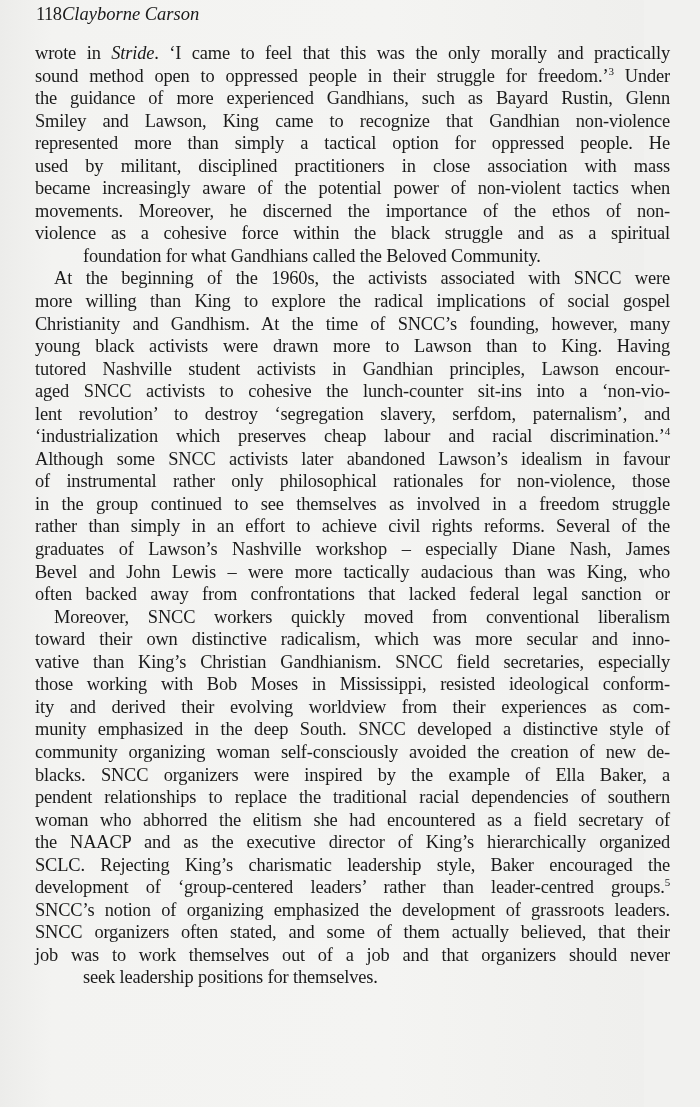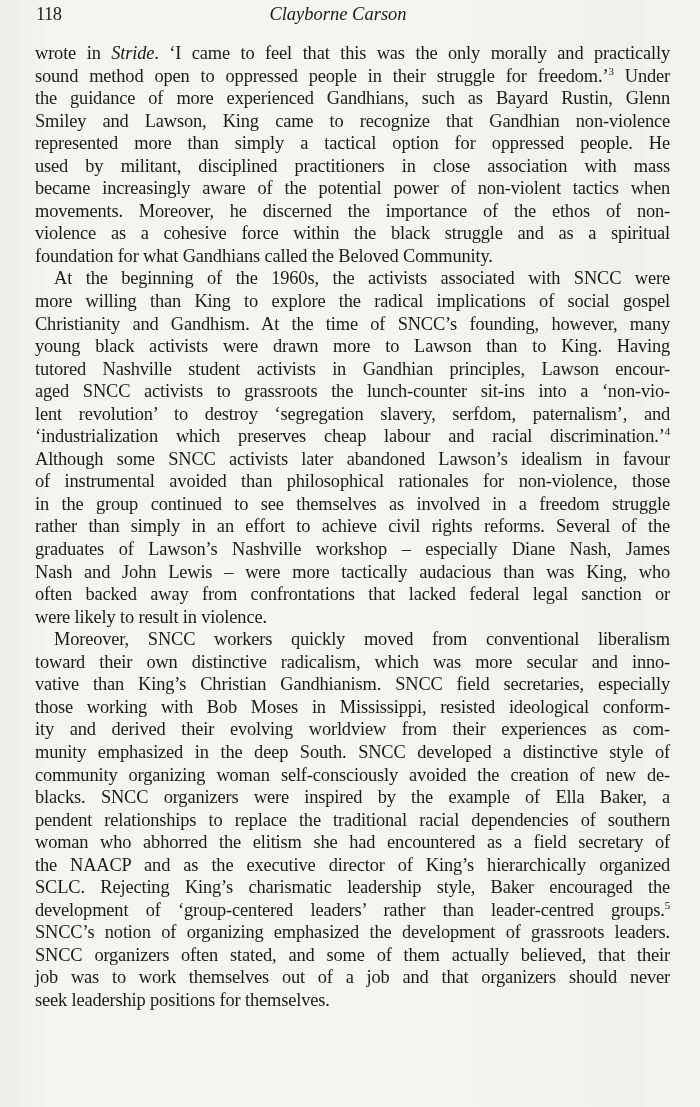--- a/index.html
+++ b/index.html
@@ -33,21 +33,20 @@
     .page-number {
       position: absolute;
       left: 0;
       top: 0;
       letter-spacing: -0.5px;
     }
     .running-title {
       position: absolute;
       left: 0;
       right: 0;
-      text-align: center;
       font-style: italic;
       padding-left: 26px;
     }
     .body-text {
       position: absolute;
       top: 42px;
       left: 35px;
       width: 635px;
       font-size: 18.4px;
       line-height: 22.55px;
@@ -69,20 +68,21 @@
       padding-left: 19px;
     }
     .line-inner {
       display: block;
       white-space: normal;
       text-align: justify;
       text-align-last: justify;
     }
     .line.last .line-inner {
       text-align-last: left;
+      margin-left: 48px;
     }
     sup {
       font-size: 11px;
       line-height: 0;
       vertical-align: 0;
       position: relative;
       top: -7px;
     }
     em { font-style: italic; }
   </style>
@@ -139,51 +139,48 @@
         <span class="line">
           <span class="line-inner">Christianity and Gandhism. At the time of SNCC’s founding, however, many</span>
         </span>
         <span class="line">
           <span class="line-inner">young black activists were drawn more to Lawson than to King. Having</span>
         </span>
         <span class="line">
           <span class="line-inner">tutored Nashville student activists in Gandhian principles, Lawson encour-</span>
         </span>
         <span class="line">
-          <span class="line-inner">aged SNCC activists to grassroots the lunch-counter sit-ins into a ‘non-vio-</span>
+          <span class="line-inner">aged SNCC activists to cohesive the lunch-counter sit-ins into a ‘non-vio-</span>
         </span>
         <span class="line">
           <span class="line-inner">lent revolution’ to destroy ‘segregation slavery, serfdom, paternalism’, and</span>
         </span>
         <span class="line">
           <span class="line-inner">‘industrialization which preserves cheap labour and racial discrimination.’<sup>4</sup></span>
         </span>
         <span class="line">
           <span class="line-inner">Although some SNCC activists later abandoned Lawson’s idealism in favour</span>
         </span>
         <span class="line">
-          <span class="line-inner">of instrumental avoided than philosophical rationales for non-violence, those</span>
+          <span class="line-inner">of instrumental rather only philosophical rationales for non-violence, those</span>
         </span>
         <span class="line">
           <span class="line-inner">in the group continued to see themselves as involved in a freedom struggle</span>
         </span>
         <span class="line">
           <span class="line-inner">rather than simply in an effort to achieve civil rights reforms. Several of the</span>
         </span>
         <span class="line">
           <span class="line-inner">graduates of Lawson’s Nashville workshop – especially Diane Nash, James</span>
         </span>
         <span class="line">
-          <span class="line-inner">Nash and John Lewis – were more tactically audacious than was King, who</span>
+          <span class="line-inner">Bevel and John Lewis – were more tactically audacious than was King, who</span>
         </span>
         <span class="line">
           <span class="line-inner">often backed away from confrontations that lacked federal legal sanction or</span>
-        </span>
-        <span class="line last">
-          <span class="line-inner">were likely to result in violence.</span>
         </span>
       </div>
       <div>
         <span class="line indent">
           <span class="line-inner">Moreover, SNCC workers quickly moved from conventional liberalism</span>
         </span>
         <span class="line">
           <span class="line-inner">toward their own distinctive radicalism, which was more secular and inno-</span>
         </span>
         <span class="line">

